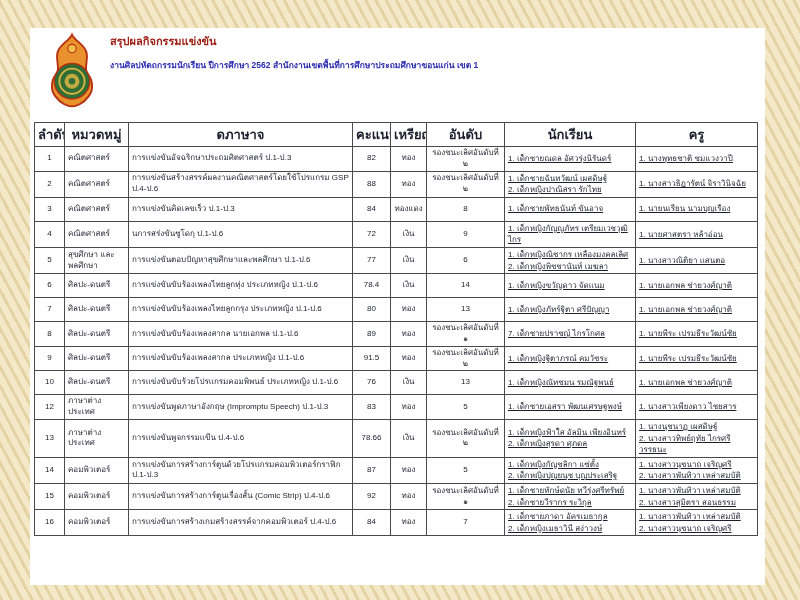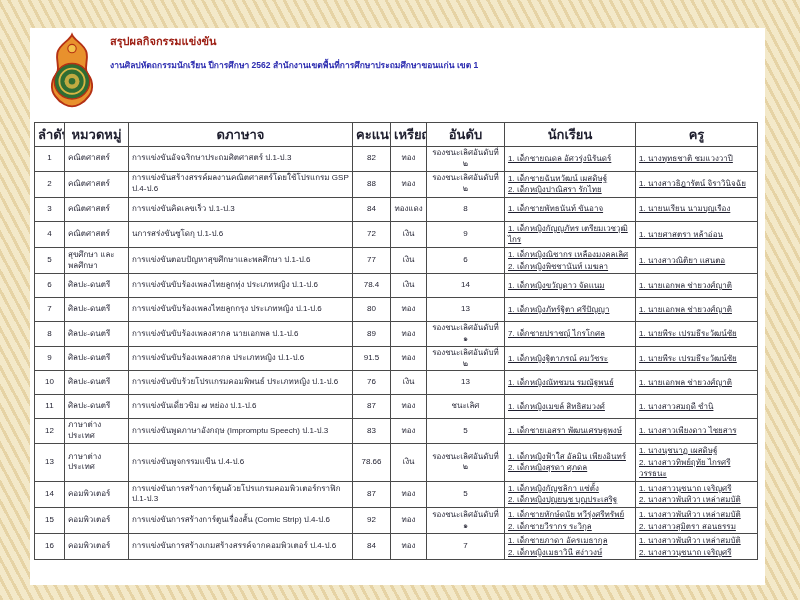--- a/index.html
+++ b/index.html
@@ -180,30 +180,20 @@
           <td class="c">10</td>
           <td>ศิลปะ-ดนตรี</td>
           <td>การแข่งขันขับร้วยโปรแกรมคอมพิพนธ์ ประเภทหญิง ป.1-ป.6</td>
           <td class="c">76</td>
           <td class="c">เงิน</td>
           <td class="c">13</td>
           <td class="multi">1. เด็กหญิงณัทชมน  รมณัฐพนธ์</td>
           <td class="multi">1. นายเอกพล  ช่ายวงศ์ญาติ</td>
         </tr>
         <tr>
-          <td class="c">11</td>
-          <td>ศิลปะ-ดนตรี</td>
-          <td>การแข่งขันเดี่ยวขิม ๗ หย่อง ป.1-ป.6</td>
-          <td class="c">87</td>
-          <td class="c">ทอง</td>
-          <td class="c">ชนะเลิศ</td>
-          <td class="multi">1. เด็กหญิงเมขล์  สิทธิสมวงศ์</td>
-          <td class="multi">1. นางสาวสมฤดี  ชำนิ</td>
-        </tr>
-        <tr>
           <td class="c">12</td>
           <td>ภาษาต่างประเทศ</td>
           <td>การแข่งขันพูดภาษาอังกฤษ (Impromptu Speech) ป.1-ป.3</td>
           <td class="c">83</td>
           <td class="c">ทอง</td>
           <td class="c">5</td>
           <td class="multi">1. เด็กชายเอสรา  พัฒนเศรษฐพงษ์</td>
           <td class="multi">1. นางสาวเพียงดาว  ไชยสาร</td>
         </tr>
         <tr>

